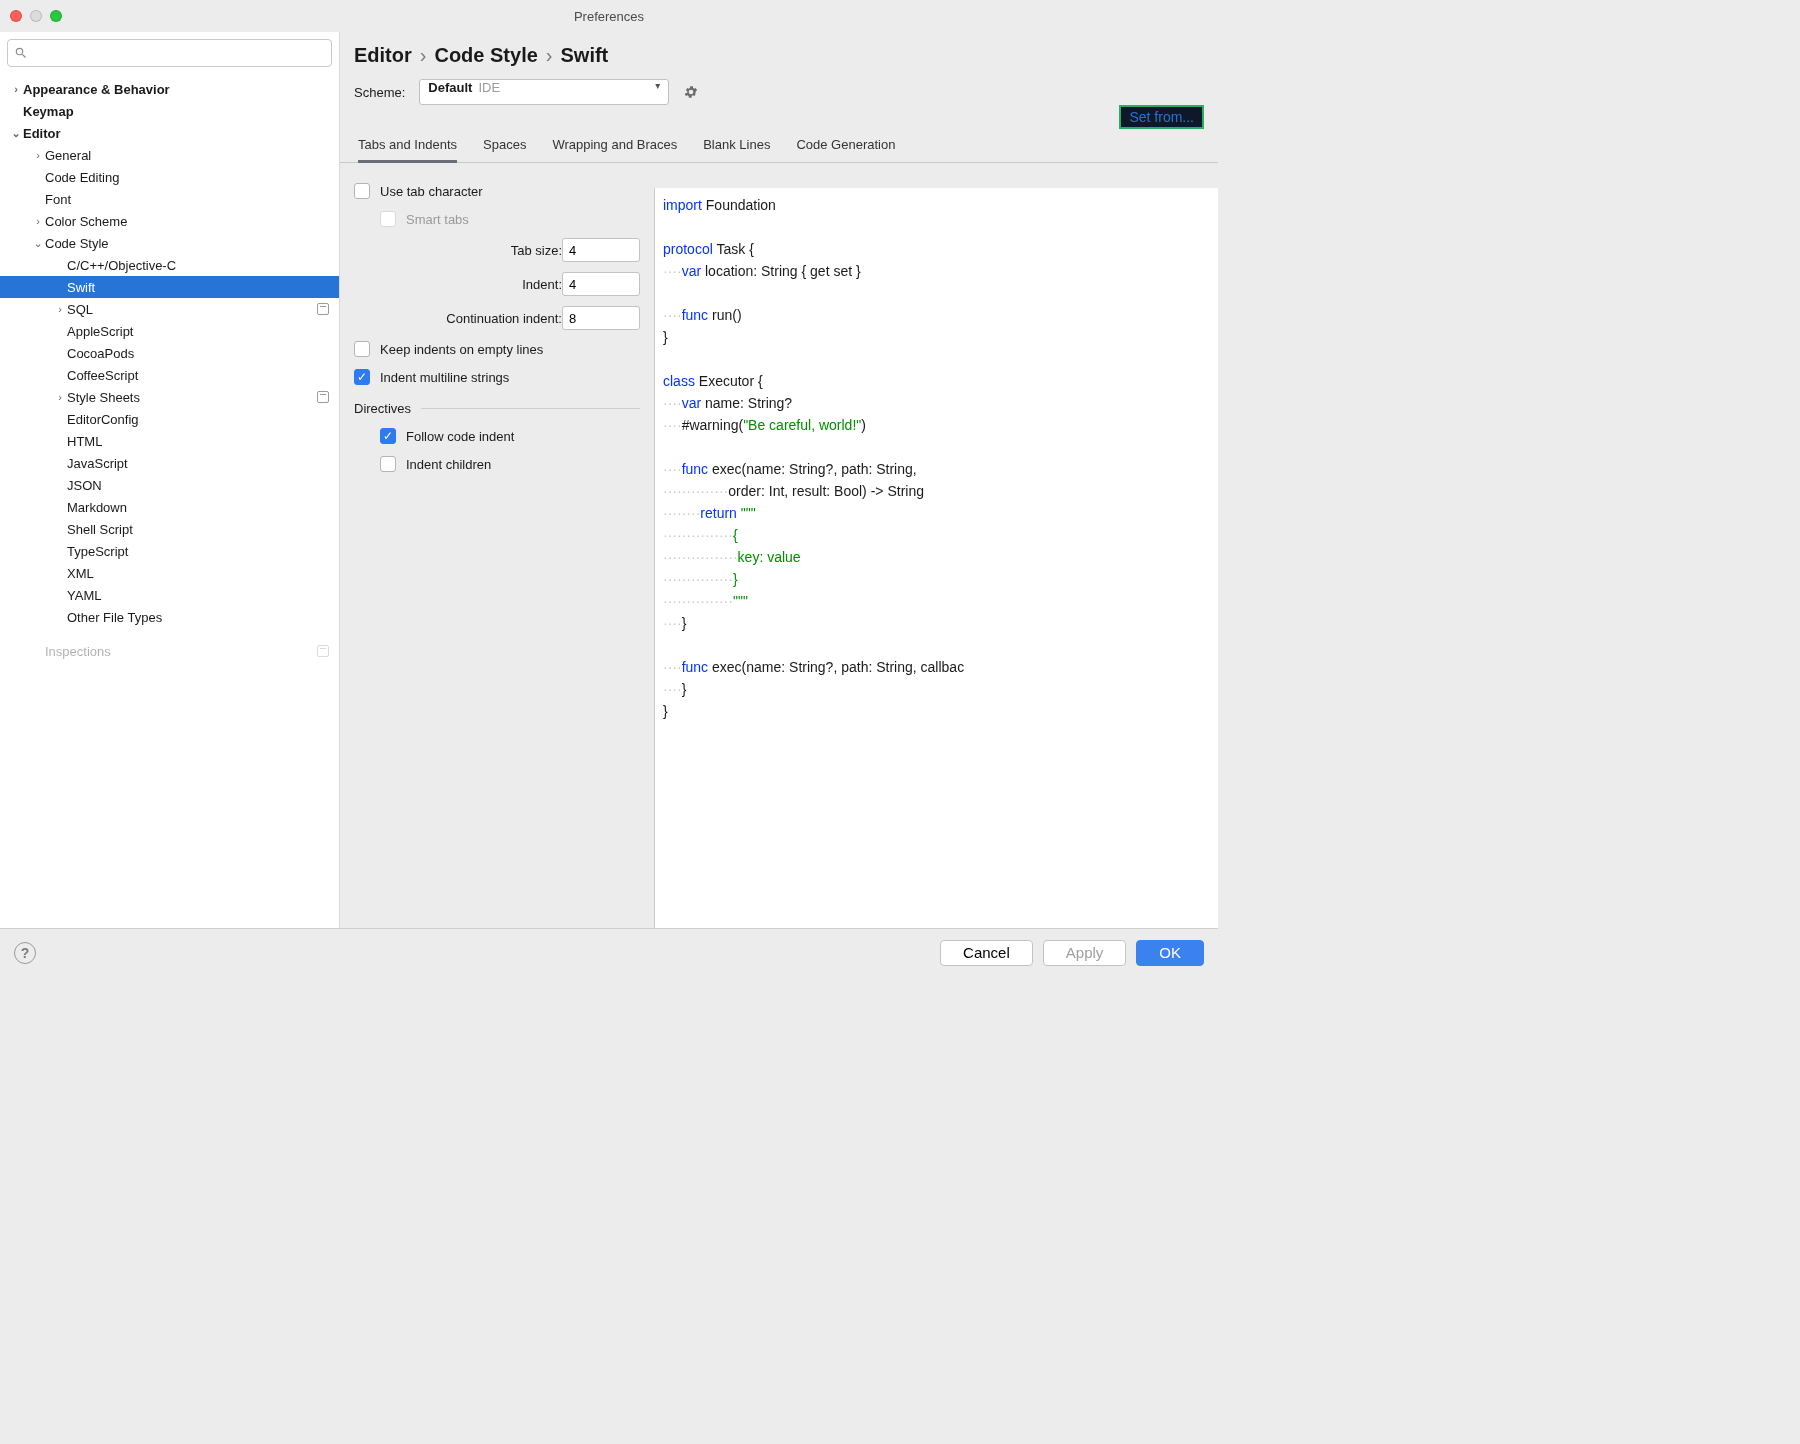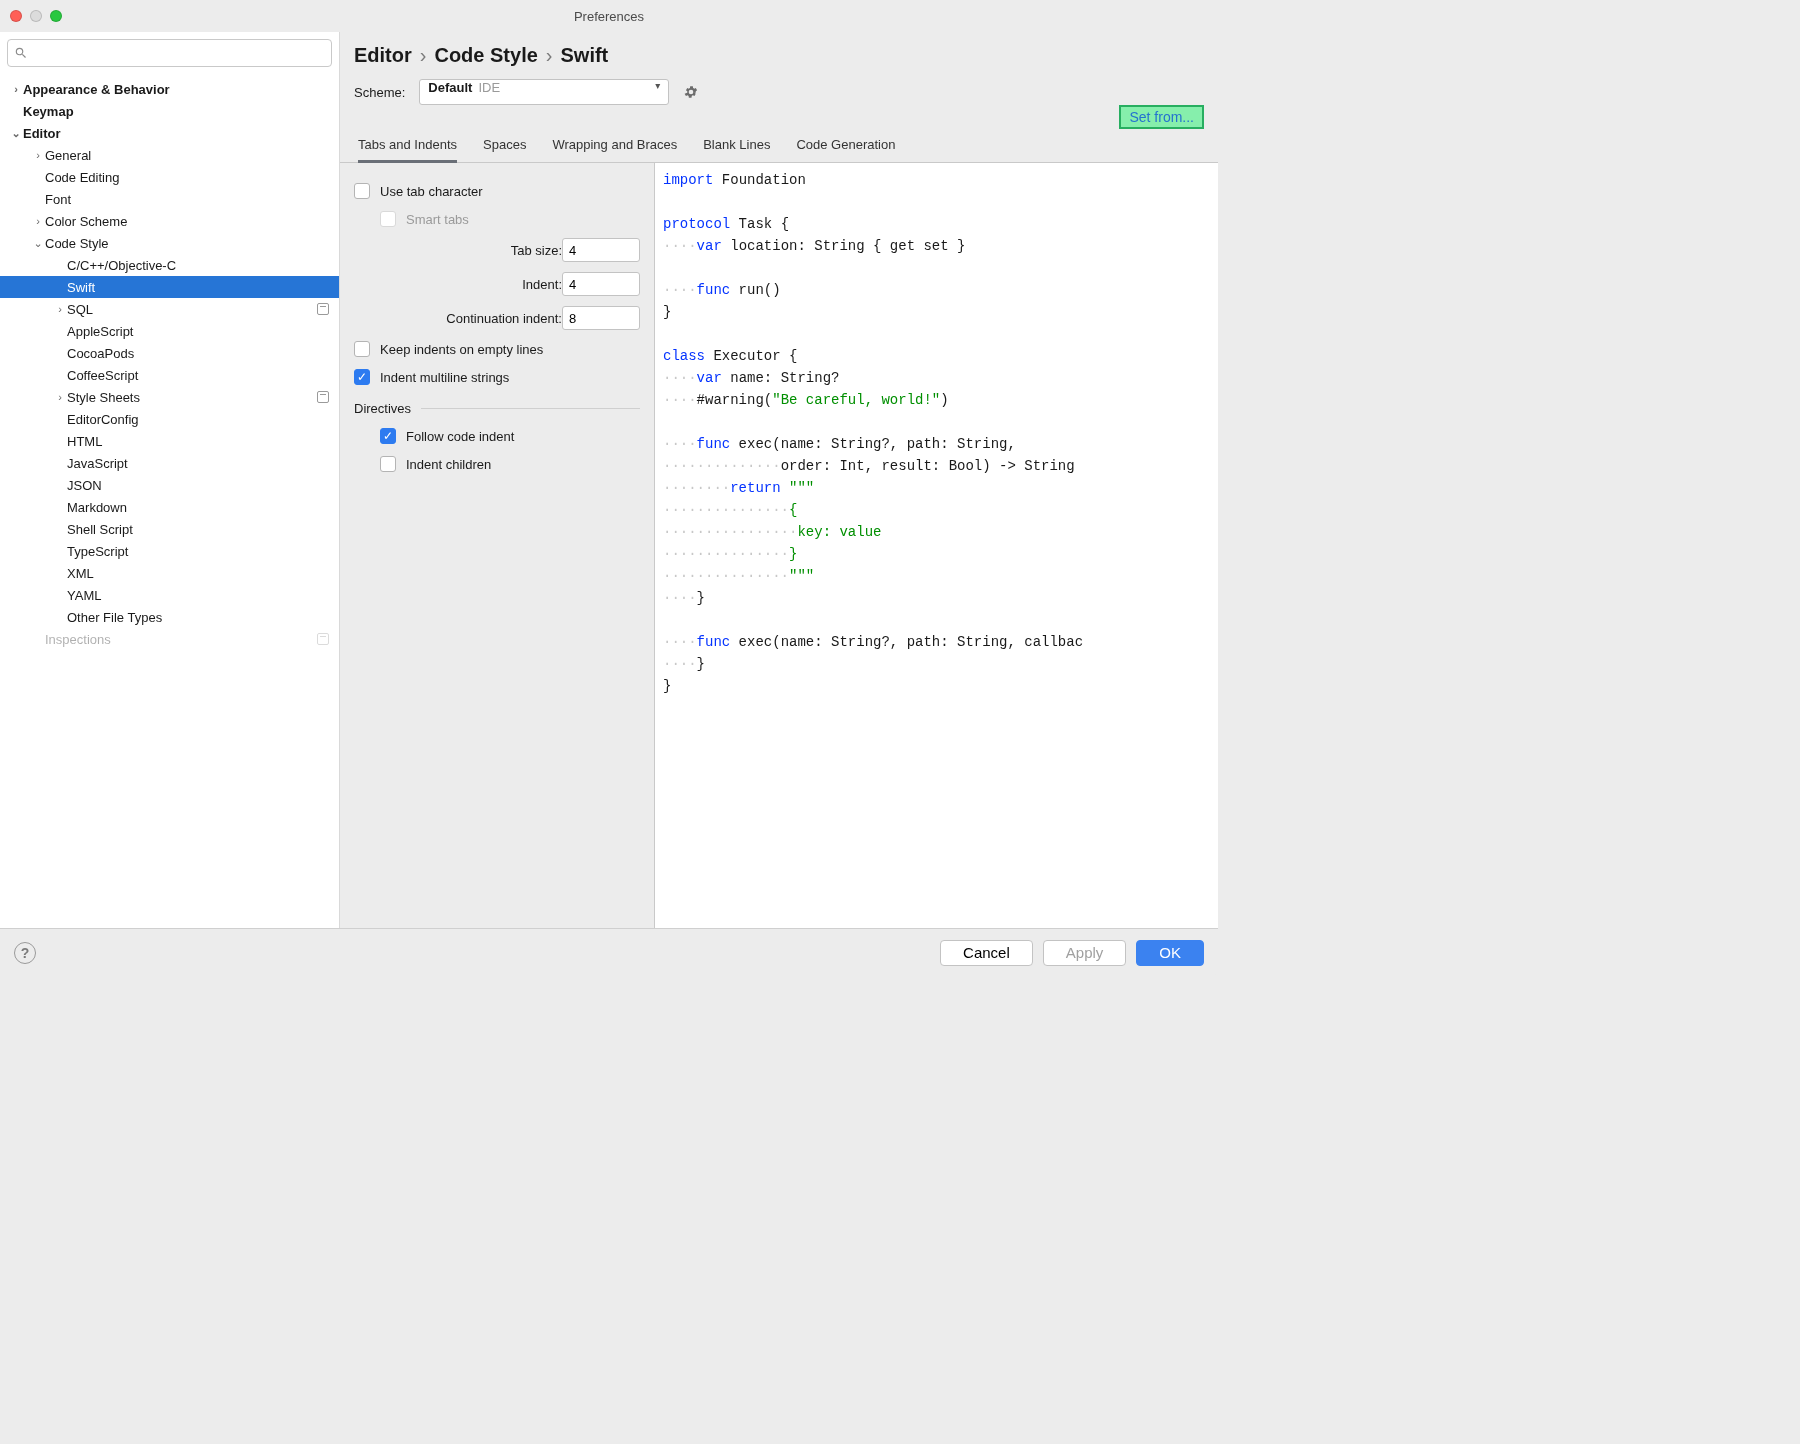--- a/index.html
+++ b/index.html
@@ -29,37 +29,37 @@
 .pad-0 .spacer{width:10px;} .pad-1 .spacer{width:32px;} .pad-2 .spacer{width:54px;}
 .main { flex: 1; display: flex; flex-direction: column; min-width: 0; }
 .crumbs { padding: 12px 14px 8px; font-weight: 600; font-size: 20px; color: #1a1a1a; }
 .crumbs .sep { color: #7a7a7a; font-weight: 400; margin: 0 8px; }
 .scheme-row { display: flex; align-items: center; padding: 4px 14px 10px; gap: 14px; position: relative; }
 .scheme-label { font-size: 13px; }
 .scheme-select { display:flex; align-items:flex-start; width: 250px; height: 26px; border: 1px solid #c3c3c3; border-radius: 3px; background: #fff; padding: 0 8px; font-size: 13px; }
 .scheme-select .ide { color: #9a9a9a; margin-left: 6px; }
 .scheme-select .dd { margin-left: auto; font-size: 10px; color: #555; }
 .gear { width: 16px; height: 16px; color:#6b6b6b; }
-.setfrom { position: absolute; right: 14px; top: 30px; border: 2px solid #27ae60; color: #2573cf; padding: 2px 8px; font-size: 14px; background: #86efac; }
+.setfrom { position: absolute; right: 14px; top: 30px; border: 2px solid #27ae60; color: #2573cf; padding: 2px 8px; font-size: 14px; background: #0f172a; }
 .tabs { display: flex; gap: 26px; padding: 22px 18px 0; border-bottom: 1px solid #c9c9c9; font-size: 13px; }
 .tab { padding-bottom: 8px; color: #333; cursor: default; }
 .tab.active { border-bottom: 3px solid #6a6f77; margin-bottom: -1px; }
 .body { flex: 1; display: flex; min-height: 0; }
 .settings { width: 314px; padding: 14px; }
 .chk-row { display: flex; align-items: center; height: 28px; gap: 10px; }
 .chk { width: 16px; height: 16px; border: 1px solid #b4b4b4; border-radius: 3px; background: #fff; display:flex; align-items:center; justify-content:center; }
 .chk.checked { background: #2d7bf0; border-color:#2d7bf0; }
 .chk.checked::after { content:"✓"; color:#fff; font-size:12px; line-height:1; }
 .chk-row.disabled { color:#9a9a9a; }
 .chk-row.disabled .chk { border-color:#d9d9d9; }
 .num-row { display: flex; align-items: center; justify-content: flex-end; height: 34px; }
 .num-row input { width: 78px; height: 24px; border: 1px solid #c3c3c3; border-radius: 3px; padding: 0 6px; font-size: 13px; text-align: left; }
 .section-title { display:flex; align-items:center; gap:10px; margin: 10px 0 6px; color:#1a1a1a; }
 .section-title .line { flex: 1; height:1px; background:#cfcfcf; }
-.preview { flex: 1; background: #fff; border-left: 1px solid #c9c9c9; font-family: Liberation Mono, monospace; font-size: 14px; line-height: 22px; padding: 6px 0 6px 8px; white-space: pre; overflow: hidden; color:#1a1a1a; }
+.preview { flex: 1; background: #fff; border-left: 1px solid #c9c9c9; font-family: Liberation Sans, sans-serif; font-size: 14px; line-height: 22px; padding: 6px 0 6px 8px; white-space: pre; overflow: hidden; color:#1a1a1a;margin-top:25px; }
 .kw { color: #0433ff; } .str { color: #008f00; } .ws { color: #c8c8c8; }
 .footer { height: 48px; border-top: 1px solid #cfcfcf; display: flex; align-items: center; padding: 0 14px; gap: 10px; }
 .help { width: 22px; height: 22px; border: 1.5px solid #9a9a9a; border-radius: 50%; display:flex; align-items:center; justify-content:center; color:#7a7a7a; font-weight:600; font-size:14px; }
 .btn { height: 26px; padding: 0 22px; border: 1px solid #c3c3c3; border-radius: 4px; background: #fff; font-size: 15px; }
 .btn.primary { background: #3b82f0; color: #fff; border-color:#3b82f0; }
 .btn.disabled { color:#a0a0a0; }
 .footer .spacer-flex { flex: 1; }
 </style>
 </head>
 <body>
@@ -205,21 +205,21 @@
           <div class="tree-item pad-2">
             <span class="spacer"></span>
             <span class="chev"></span>
             <span>YAML</span>
           </div>
           <div class="tree-item pad-2">
             <span class="spacer"></span>
             <span class="chev"></span>
             <span>Other File Types</span>
           </div>
-          <div class="tree-item pad-1" style="opacity: 0.35;">
+          <div class="tree-item pad-1" style="opacity: 0.35; margin-top: 12px;">
             <span class="spacer"></span>
             <span class="chev"></span>
             <span>Inspections</span>
             <span class="badge"></span>
           </div>
         </div>
     </div>
 
     <div class="main">
       <div class="crumbs">

